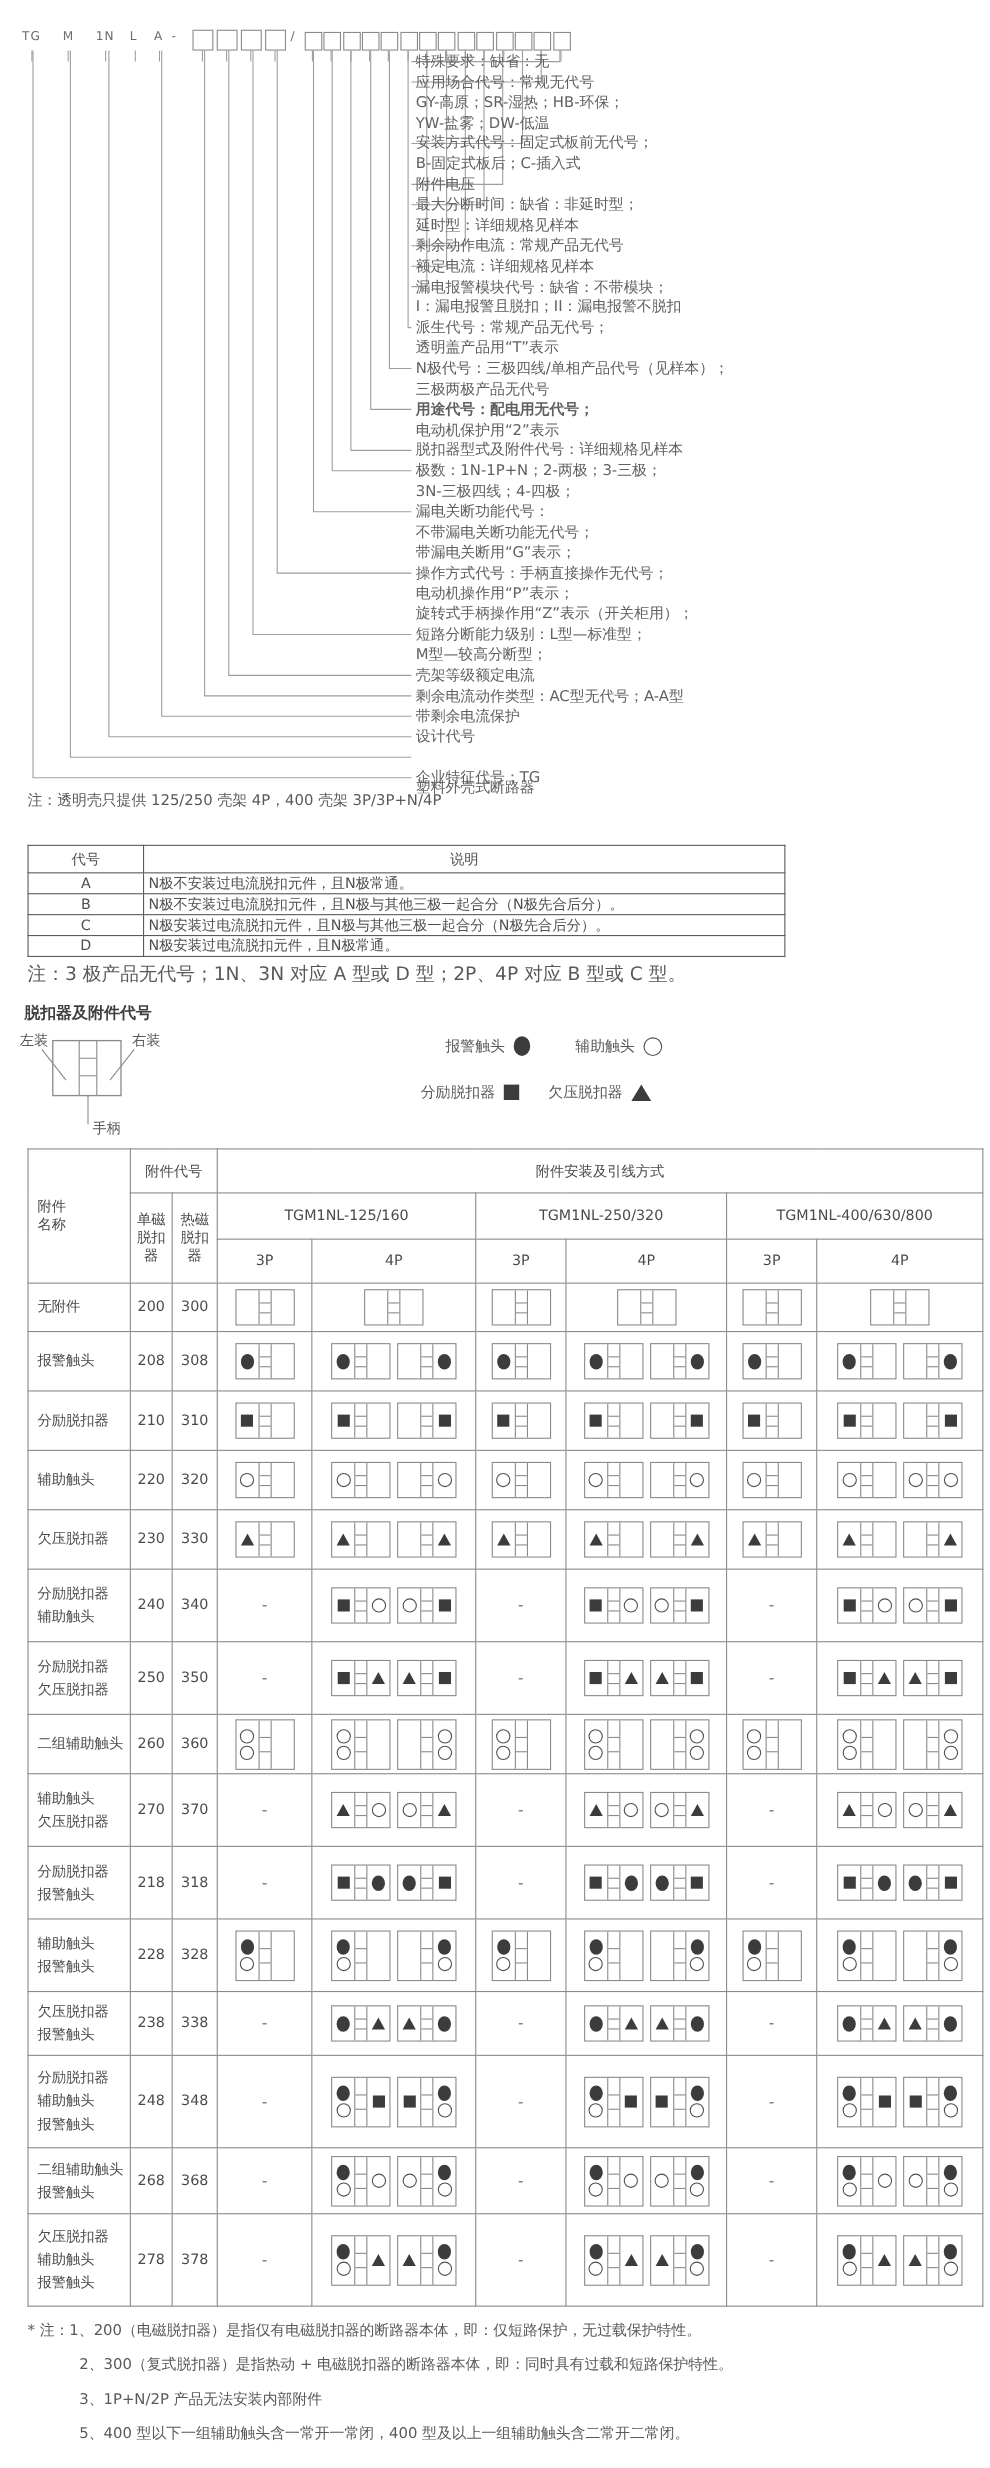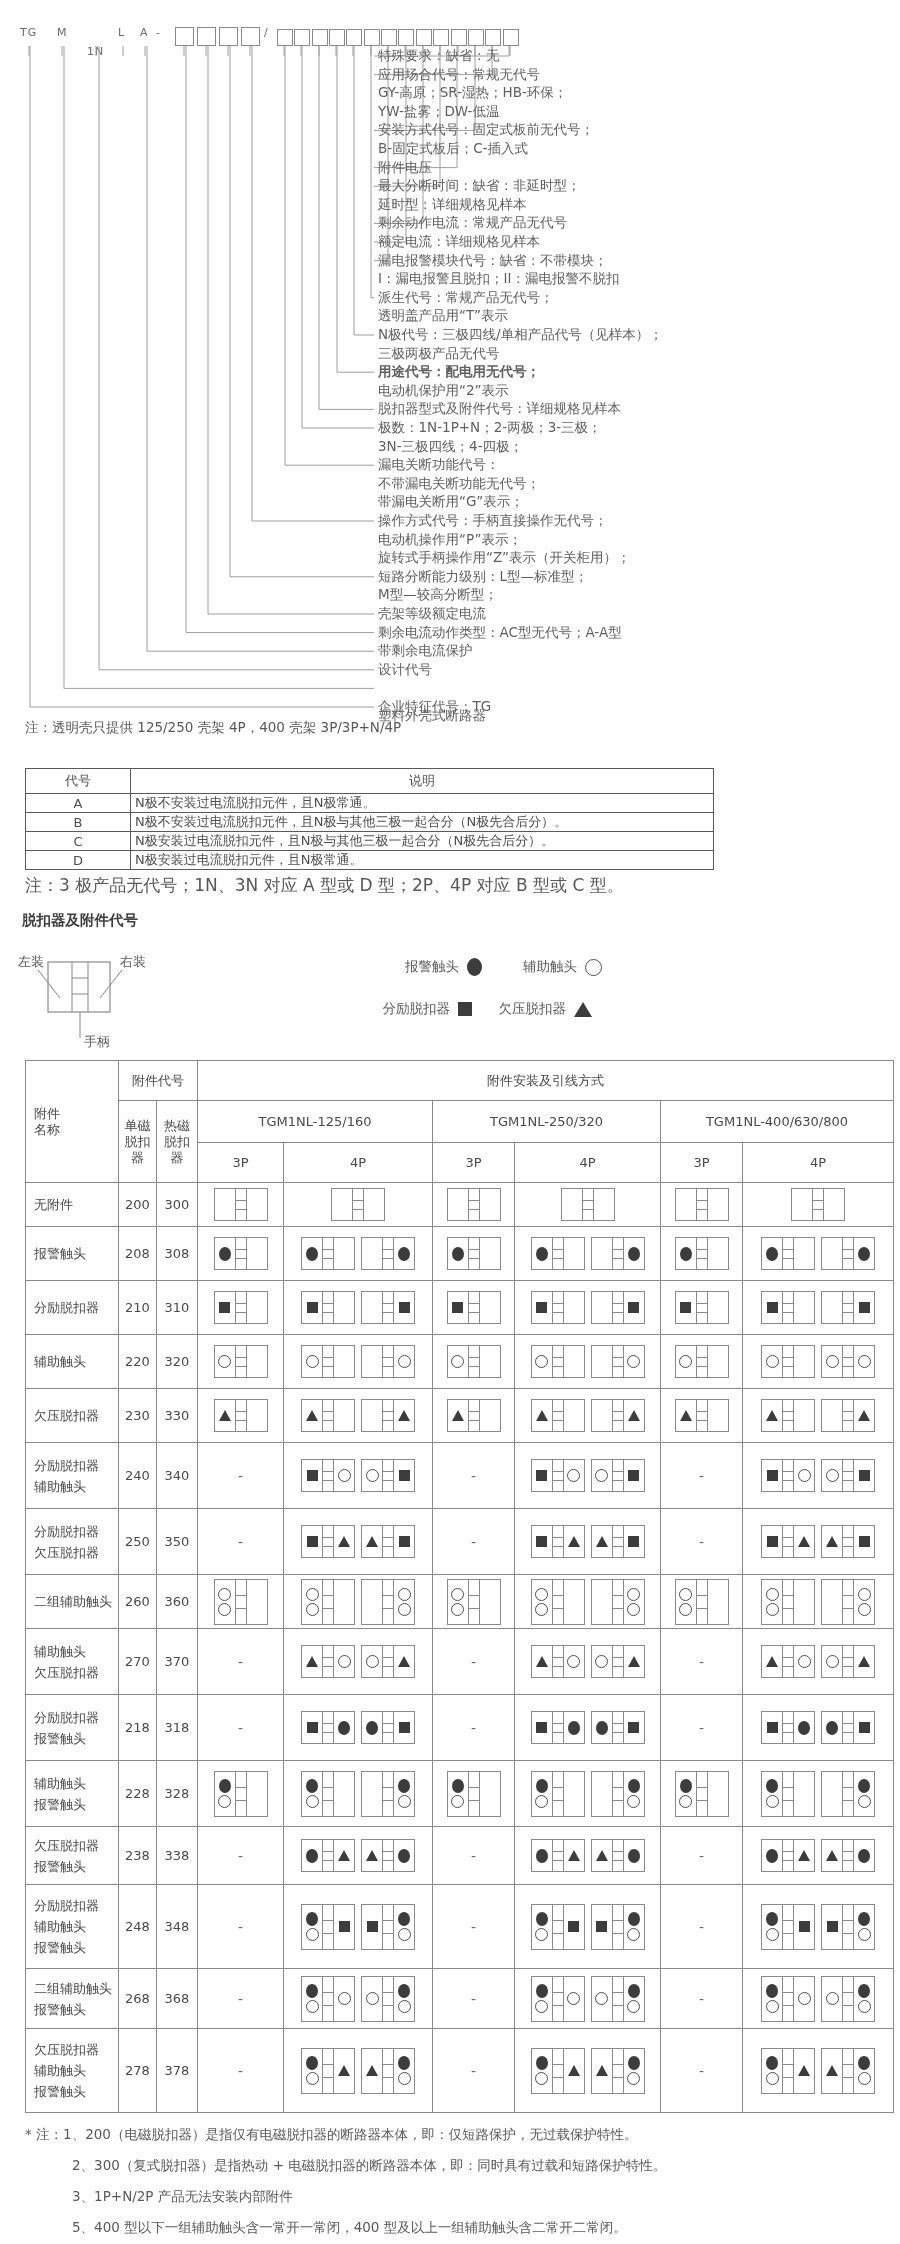--- a/index.html
+++ b/index.html
@@ -12,21 +12,21 @@
   #leader-svg{position:absolute;left:0;top:0;}
   #frame-note{position:absolute;left:25px;top:719px;font-size:13.5px;color:#595959;}
   table{border-collapse:collapse;}
   #npole-table{margin:23px 0 0 25px;width:688px;table-layout:fixed;}
   #npole-table td,#npole-table th{border:1px solid #5a5a5a;font-size:13px;color:#4f4f4f;font-weight:normal;}
   #npole-table th{height:22px;text-align:center;}
   #npole-table td{height:17px;padding:0 4px;}
   #npole-table td.code-col{text-align:center;}
   #npole-note{margin:4px 0 0 25px;font-size:17px;color:#595959;}
   #section2-title{margin:14px 0 0 22px;font-size:14.5px;font-weight:bold;color:#3f3f3f;}
-  #sketch-block{position:relative;width:784px;height:98px;margin-top:22px;text-decoration:underline;}
+  #sketch-block{position:relative;width:784px;height:98px;margin-top:6px;text-decoration:underline;}
   .legend-item{position:absolute;display:flex;align-items:center;justify-content:flex-end;gap:8px;
                width:110px;font-size:13.5px;color:#595959;}
   #acc-table{margin:10px 0 0 25px;table-layout:fixed;}
   #acc-table td{border:1px solid #8a8a8a;font-size:13px;color:#4a4a4a;text-align:center;vertical-align:middle;padding:0;}
   #acc-table{border:1.5px solid #5a5a5a;}
   #acc-table .name-cell{text-align:left;padding-left:8px;}
   .name-line{line-height:21px;white-space:nowrap;}
   .code-val{font-size:13.5px;}
   .cellwrap{display:flex;align-items:center;justify-content:center;gap:6px;}
   .diag{display:flex;align-items:stretch;border:1px solid #8a8a8a;height:31px;background:#fff;}
@@ -51,21 +51,21 @@
   .fn-line{margin-bottom:13px;white-space:nowrap;}
   .fn-line.indent{margin-left:47px;}
 </style>
 </head>
 <body>
 
 <div id="code-area">
   <div id="code-row">
       <span class="seg" style="left: 20px;">TG</span>
       <span class="seg" style="left: 57px;">M</span>
-      <span class="seg" style="left: 87px; margin-top: 19px;">1N</span>
+      <span class="seg" style="left: 87px;">1N</span>
       <span class="seg" style="left: 118px;">L</span>
       <span class="seg" style="left: 140px;">A</span>
       <span class="seg" style="left: 156px;">-</span>
       <div class="cbox" style="left: 175px; top: 27px; width: 17px; height: 17px;"></div>
       <div class="cbox" style="left: 197px; top: 27px; width: 17px; height: 17px;"></div>
       <div class="cbox" style="left: 219px; top: 27px; width: 17px; height: 17px;"></div>
       <div class="cbox" style="left: 241px; top: 27px; width: 17px; height: 17px;"></div>
       <span class="seg" style="left: 264px;">/</span>
       <div class="cbox" style="left: 277px; top: 29px; width: 14px; height: 15px;"></div>
       <div class="cbox" style="left: 294px; top: 29px; width: 14px; height: 15px;"></div>

